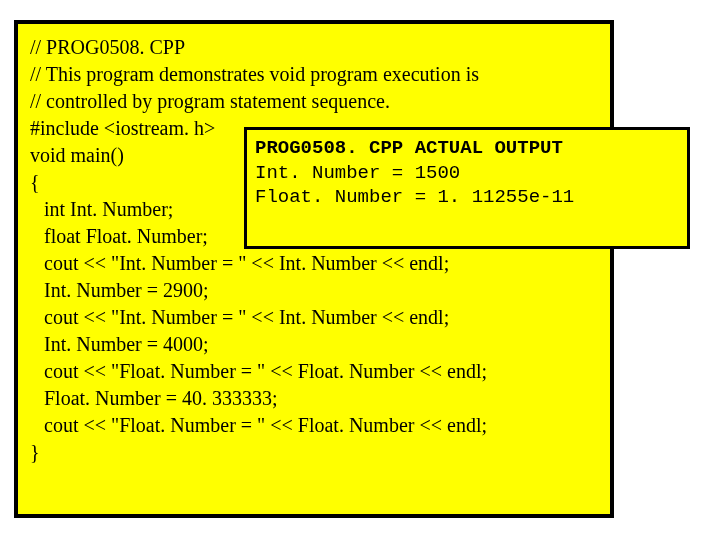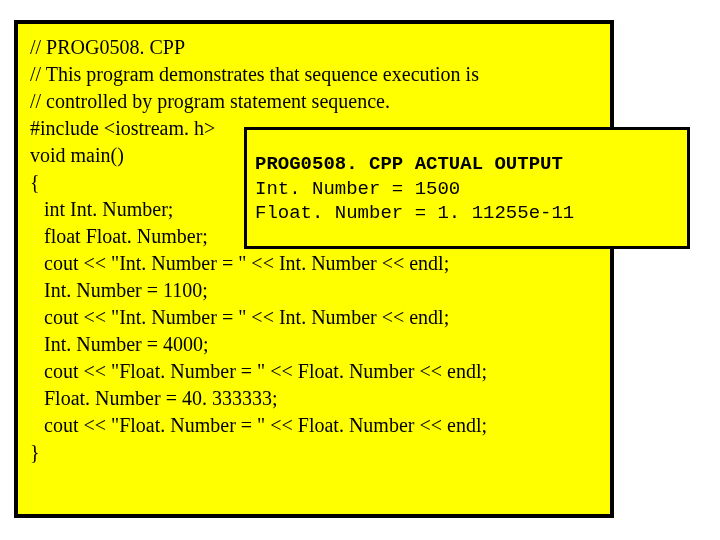--- a/index.html
+++ b/index.html
@@ -46,39 +46,38 @@
   .mono {
     font-family: "Courier New", Courier, monospace;
     font-size: 19px;
     line-height: 1.3;
     color: #000;
     margin: 0;
     white-space: pre;
   }
   .mono-bold {
     font-weight: bold;
-    margin-top: 16px;
   }
 </style>
 </head>
 <body>
 
 <div class="outer-frame">
   <p class="code-text">// PROG0508. CPP</p>
-  <p class="code-text">// This program demonstrates that sequence execution is</p>
+  <p class="code-text">// This program demonstrates void program execution is</p>
   <p class="code-text">// controlled by program statement sequence.</p>
   <p class="code-text"></p>
   <p class="code-text">#include &lt;iostream. h&gt;</p>
   <p class="code-text"></p>
   <p class="code-text">void main()</p>
   <p class="code-text">{</p>
   <p class="code-text indent">int Int. Number;</p>
   <p class="code-text indent">float Float. Number;</p>
   <p class="code-text indent">cout &lt;&lt; "Int. Number = " &lt;&lt; Int. Number &lt;&lt; endl;</p>
-  <p class="code-text indent">Int. Number = 1100;</p>
+  <p class="code-text indent">Int. Number = 2900;</p>
   <p class="code-text indent">cout &lt;&lt; "Int. Number = " &lt;&lt; Int. Number &lt;&lt; endl;</p>
   <p class="code-text indent">Int. Number = 4000;</p>
   <p class="code-text indent">cout &lt;&lt; "Float. Number = " &lt;&lt; Float. Number &lt;&lt; endl;</p>
   <p class="code-text indent">Float. Number = 40. 333333;</p>
   <p class="code-text indent">cout &lt;&lt; "Float. Number = " &lt;&lt; Float. Number &lt;&lt; endl;</p>
   <p class="code-text">}</p>
 </div>
 
 <div class="output-box">
   <p class="mono mono-bold">PROG0508. CPP ACTUAL OUTPUT</p>

